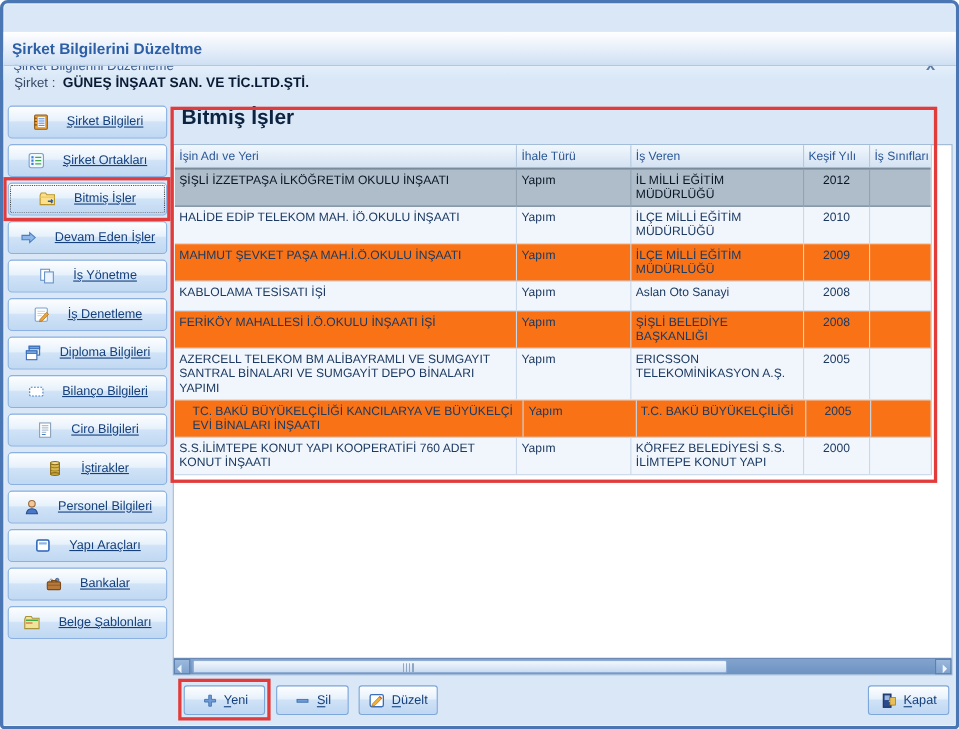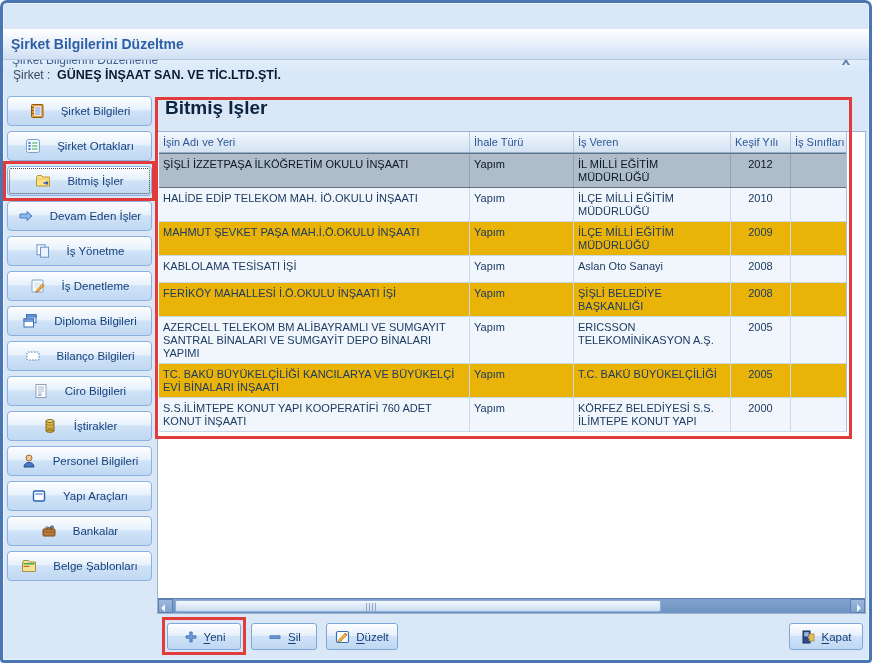--- a/index.html
+++ b/index.html
@@ -45,20 +45,21 @@
   
   .sidebar{position:absolute;left:1px;top:88px;width:151px;padding-top:5px;}
   .sb-btn{
     height:30px;margin:0 3px 5px 3px;
     display:flex;align-items:center;justify-content:center;gap:16px;
     background:linear-gradient(#fdfeff,#e7f1fb 45%,#d0e3f7 50%,#c0d8f2);
     border:1px solid #8ab1e1;border-radius:4px;
     color:#16407c;font-size:11.5px;
     box-shadow:inset 0 1px 0 rgba(255,255,255,.9);
     cursor:pointer;
+    text-decoration:underline;
   }
   .sb-btn.selected{outline:1px dotted #4a4a4a;outline-offset:-3px;}
   .icon{width:16px;height:16px;flex:0 0 16px;}
   .icon svg{width:16px;height:16px;display:block;}
 
   
   .content-title{
     position:absolute;left:162px;top:94px;
     font-size:19px;font-weight:bold;color:#0c2440;
   }
@@ -69,21 +70,21 @@
 
   .grid{position:absolute;left:1px;top:0;width:688px;border-right:1px solid #a7c0dc;}
   .grid-header{display:flex;height:21px;background:linear-gradient(#f1f7fd,#d4e2f2);
     border-bottom:1px solid #93afcd;}
   .gh-cell{height:20px;line-height:20px;font-size:11px;color:#2b5797;
     padding-left:4px;border-right:1px solid #b3c9e1;overflow:hidden;white-space:nowrap;cursor:pointer;}
   .gh-cell:last-child{border-right:none;}
 
   .g-row{display:flex;border-bottom:1px solid #c9d9ea;min-height:27px;background:#fff;cursor:pointer;justify-content:center;}
   .g-row.alt-blue{background:#f1f6fc;}
-  .g-row.alt-pink{background:#eab308;}
+  .g-row.alt-pink{background:#f97316;}
   .g-row.selected{background:#aebdc9;border-top:1px solid #5f7183;border-bottom:1px solid #5f7183;}
   .g-cell{font-size:11px;color:#1c3a62;line-height:13px;padding:4px 4px 3px 4px;
     border-right:1px solid #c9d9ea;overflow:hidden;}
   .g-cell:last-child{border-right:none;}
   .g-row.selected .g-cell{color:#0a1526;border-right-color:#93a3b1;}
   .g-cell.num{text-align:center;}
 
   
   .hscroll{
     position:absolute;left:0;bottom:0;width:707px;height:15px;
@@ -341,21 +342,21 @@
             <div class="g-cell" style="width: 55px;"></div>
           </div>
           <div class="g-row alt-blue">
             <div class="g-cell" style="width: 311px;">AZERCELL TELEKOM BM ALİBAYRAMLI VE SUMGAYIT SANTRAL BİNALARI VE SUMGAYİT DEPO BİNALARI YAPIMI</div>
             <div class="g-cell" style="width: 104px;">Yapım</div>
             <div class="g-cell" style="width: 157px;">ERICSSON TELEKOMİNİKASYON A.Ş.</div>
             <div class="g-cell num" style="width: 60px;">2005</div>
             <div class="g-cell" style="width: 55px;"></div>
           </div>
           <div class="g-row alt-pink">
-            <div class="g-cell" style="width: 311px;">TC. BAKÜ BÜYÜKELÇİLİĞİ KANCILARYA VE BÜYÜKELÇİ EVİ BİNALARI İNŞAATI</div>
+            <div class="g-cell" style="width: 311px; margin-left: 12px;">TC. BAKÜ BÜYÜKELÇİLİĞİ KANCILARYA VE BÜYÜKELÇİ EVİ BİNALARI İNŞAATI</div>
             <div class="g-cell" style="width: 104px;">Yapım</div>
             <div class="g-cell" style="width: 157px;">T.C. BAKÜ BÜYÜKELÇİLİĞİ</div>
             <div class="g-cell num" style="width: 60px;">2005</div>
             <div class="g-cell" style="width: 55px;"></div>
           </div>
           <div class="g-row alt-blue">
             <div class="g-cell" style="width: 311px;">S.S.İLİMTEPE KONUT YAPI KOOPERATİFİ 760 ADET KONUT İNŞAATI</div>
             <div class="g-cell" style="width: 104px;">Yapım</div>
             <div class="g-cell" style="width: 157px;">KÖRFEZ BELEDİYESİ S.S. İLİMTEPE KONUT YAPI</div>
             <div class="g-cell num" style="width: 60px;">2000</div>

